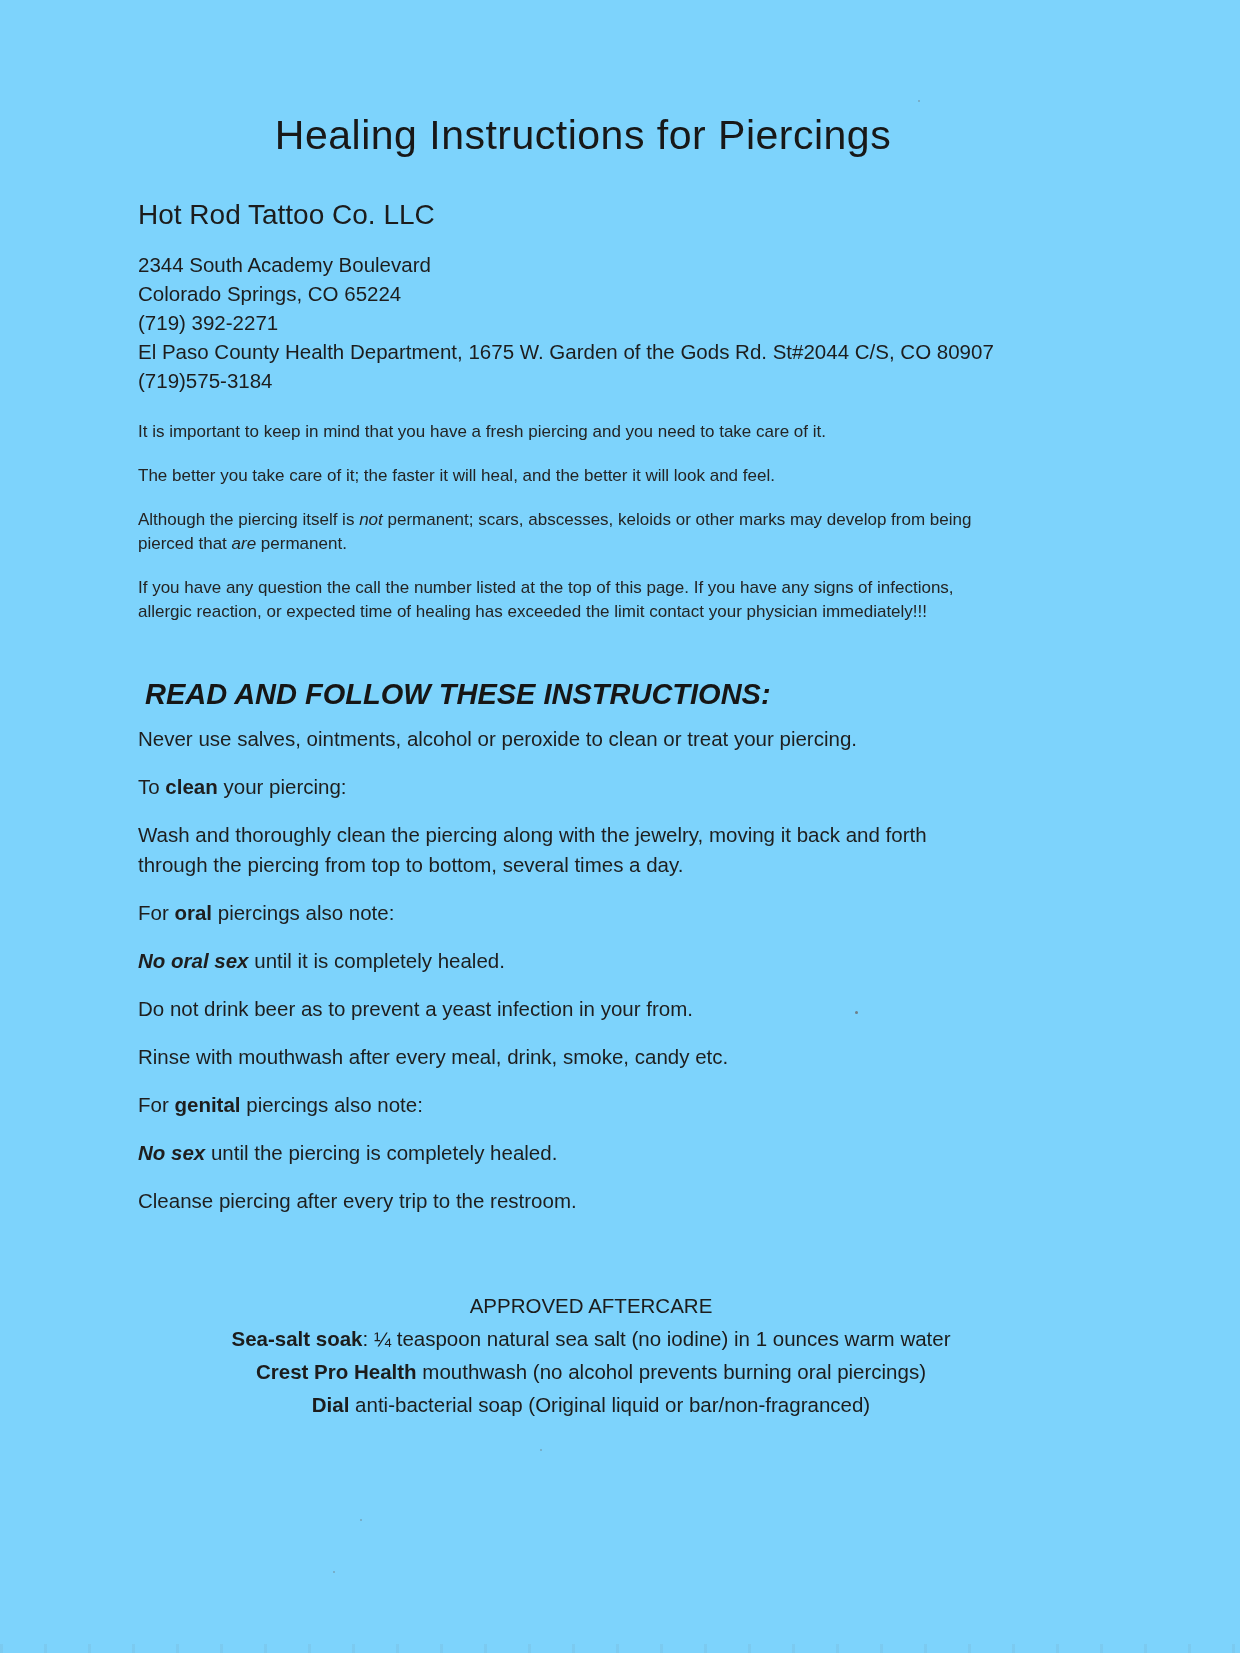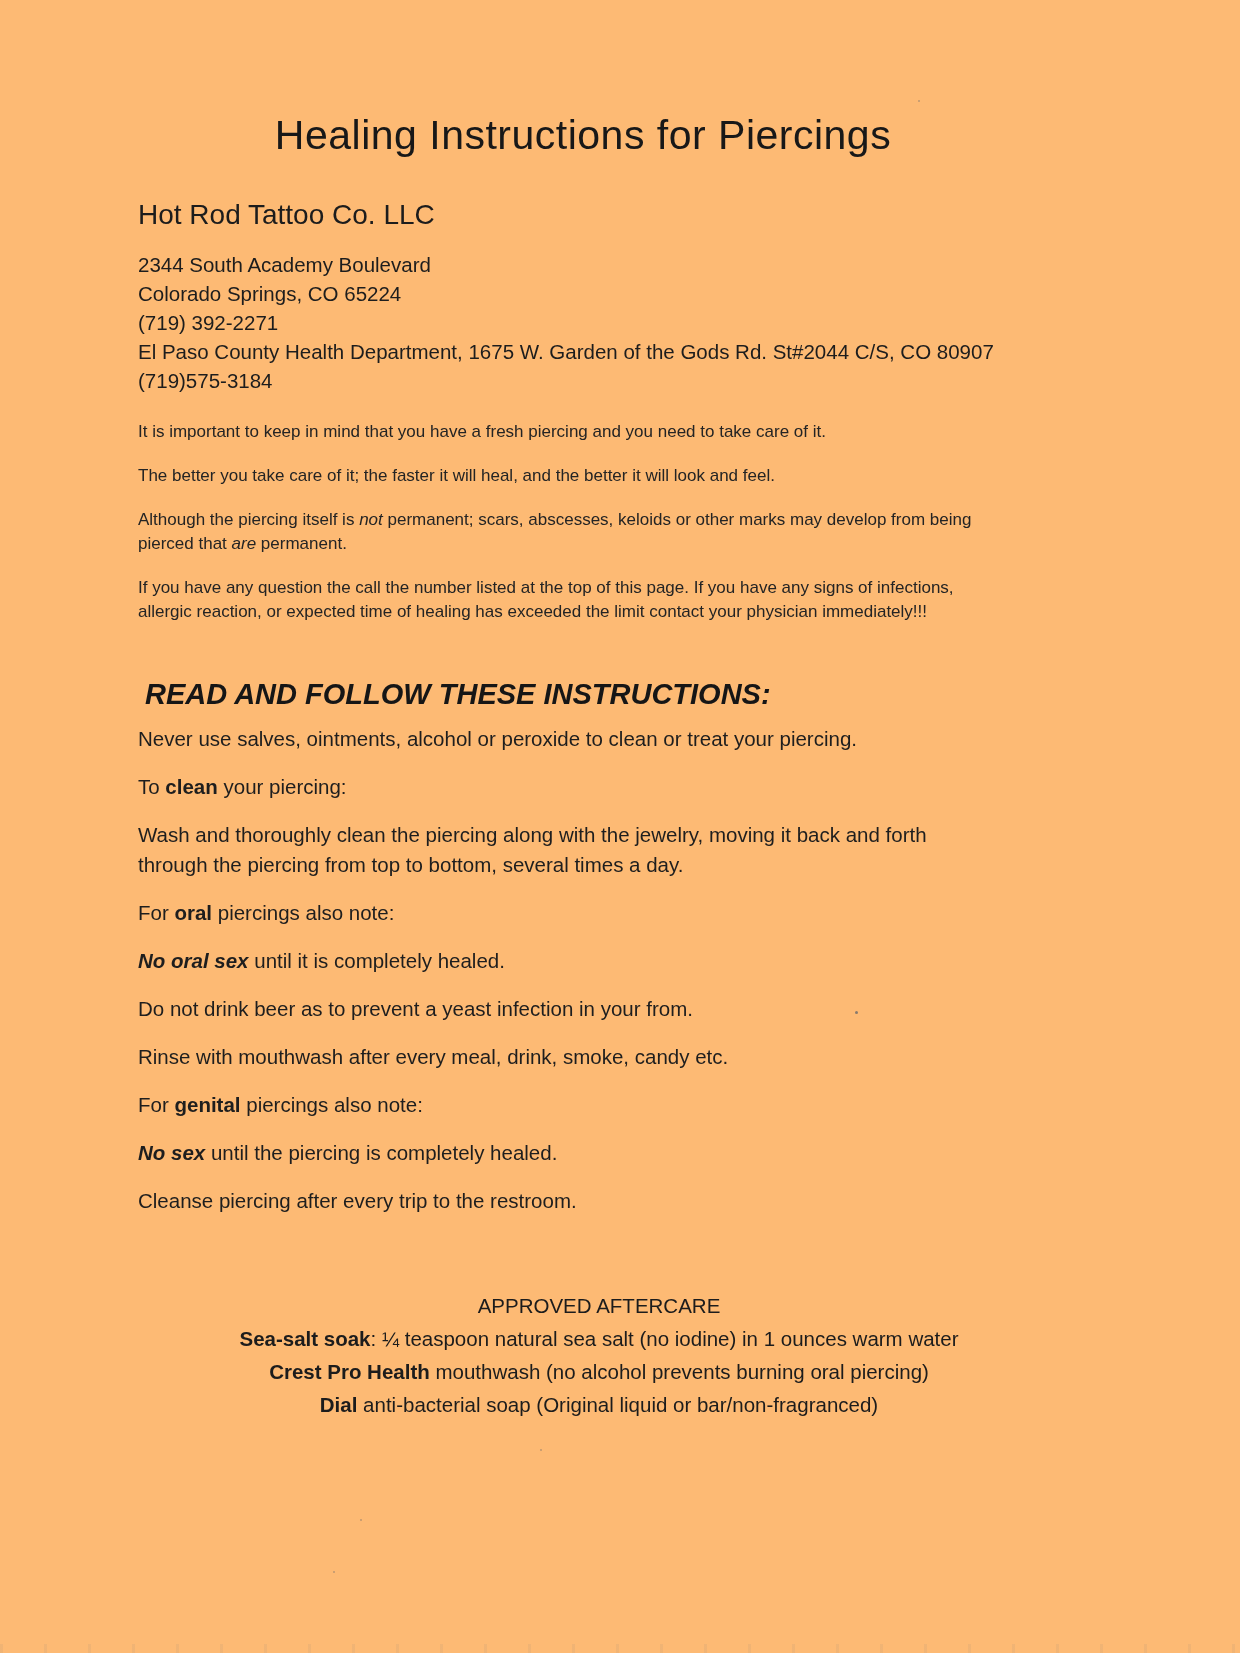--- a/index.html
+++ b/index.html
@@ -4,21 +4,21 @@
 <style>
   html, body {
     margin: 0;
     padding: 0;
     background: #ffffff;
   }
   .page {
     position: relative;
     width: 1240px;
     height: 1653px;
-    background: #fdba74;
+    background: #7dd3fc;
     font-family: "Liberation Sans", "DejaVu Sans", sans-serif;
     color: #1f1f1f;
     overflow: hidden;
   }
   .b { font-weight: 700; }
   .i { font-style: italic; }
 
   .title {
     position: absolute;
     top: 112px;
@@ -80,21 +80,21 @@
     width: 900px;
     font-size: 20.5px;
     line-height: 30px;
     color: #1e1e1e;
   }
   .instructions p { margin: 0 0 18px 0; }
 
   .aftercare {
     position: absolute;
     top: 1289px;
-    left: 154px;
+    left: 146px;
     width: 890px;
     text-align: center;
     font-size: 20.5px;
     line-height: 33px;
     color: #1c1c1c;
   }
   .aftercare .ac-heading { margin: 0; }
   .aftercare p { margin: 0; }
 
   .speck {
@@ -156,21 +156,21 @@
       <p><span>Rinse with mouthwash after every meal, drink, smoke, candy etc.</span></p>
       <p><span>For </span><span class="b">genital</span><span> piercings also note:</span></p>
       <p><span class="b i">No sex</span><span> until the piercing is completely healed.</span></p>
       <p><span>Cleanse piercing after every trip to the restroom.</span></p>
     </div>
 
   <div class="aftercare">
     <p class="ac-heading">APPROVED AFTERCARE</p>
     <div>
         <p><span class="b">Sea-salt soak</span><span>: ¼ teaspoon natural sea salt (no iodine) in 1 ounces warm water</span></p>
-        <p><span class="b">Crest Pro Health</span><span> mouthwash (no alcohol prevents burning oral piercing)</span></p>
+        <p><span class="b">Crest Pro Health</span><span> mouthwash (no alcohol prevents burning oral piercings)</span></p>
         <p><span class="b">Dial</span><span> anti-bacterial soap (Original liquid or bar/non-fragranced)</span></p>
       </div>
   </div>
 
   <span class="speck faint" style="left:918px; top:100px;"></span>
   <span class="speck" style="left:855px; top:1011px;"></span>
   <span class="speck faint" style="left:540px; top:1449px;"></span>
   <span class="speck faint" style="left:360px; top:1519px;"></span>
   <span class="speck faint" style="left:333px; top:1571px;"></span>
 

